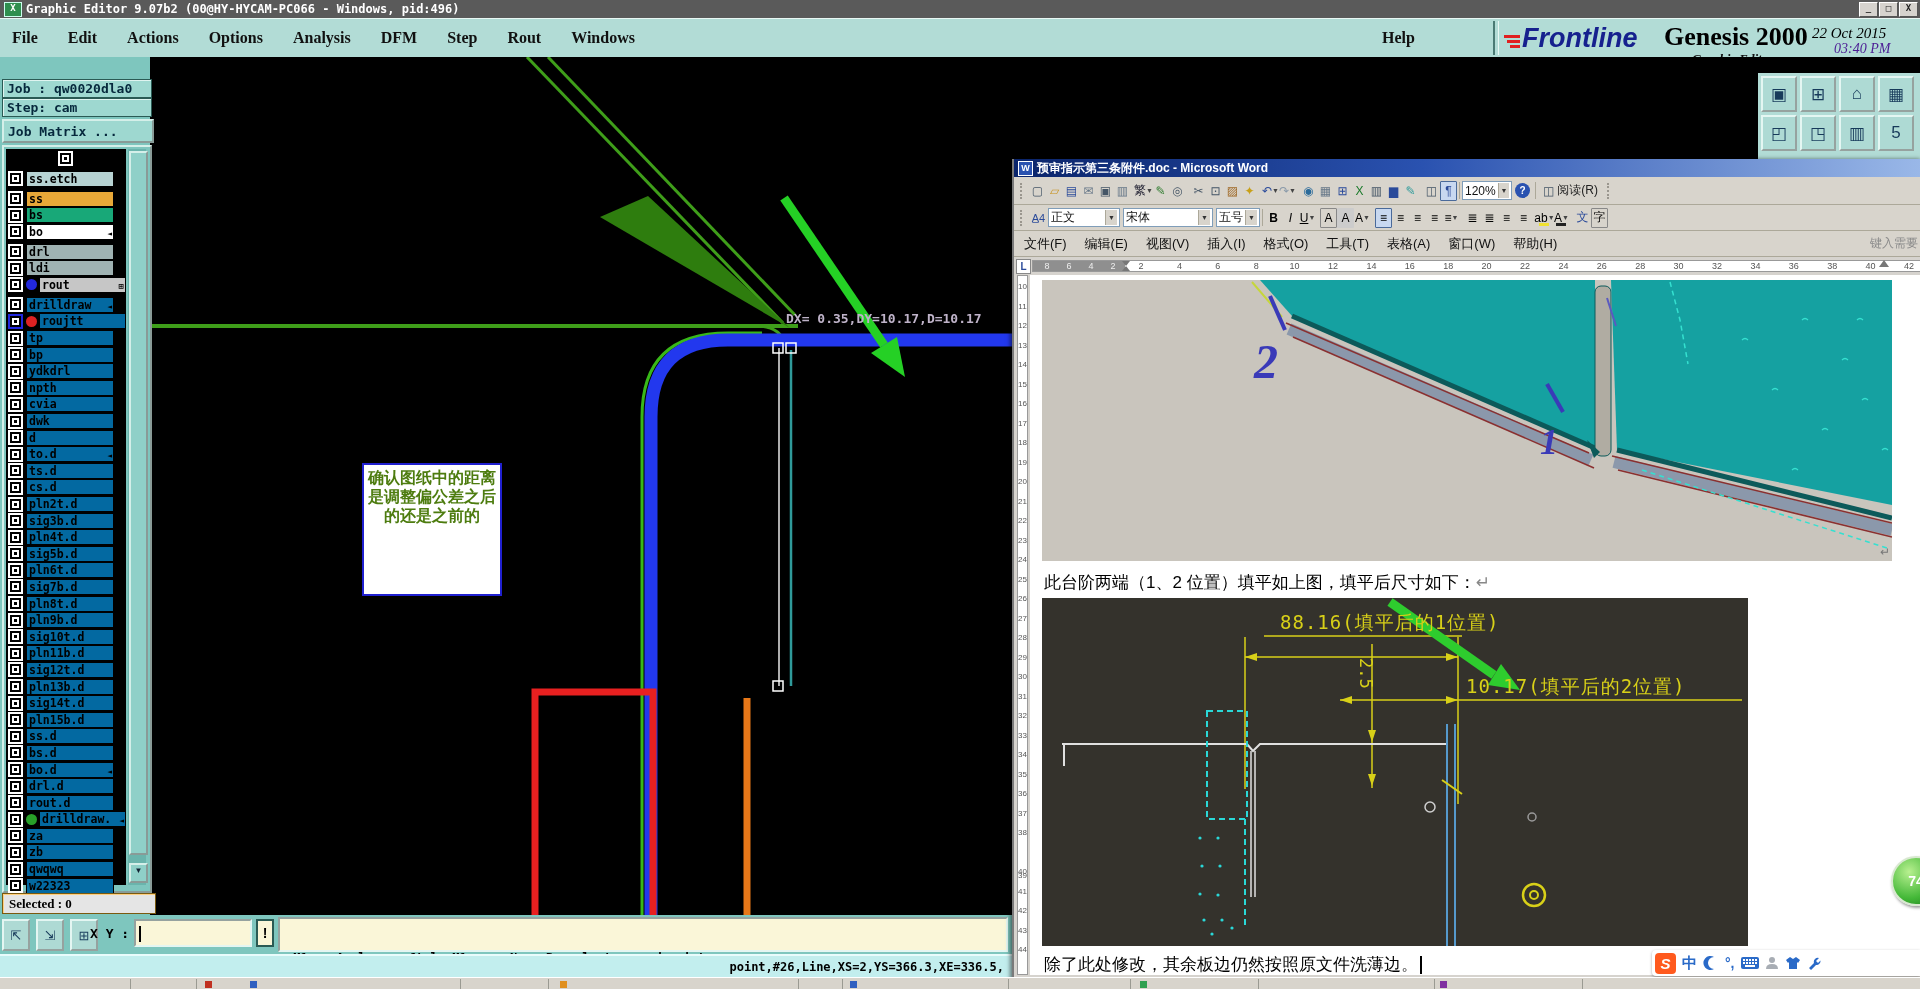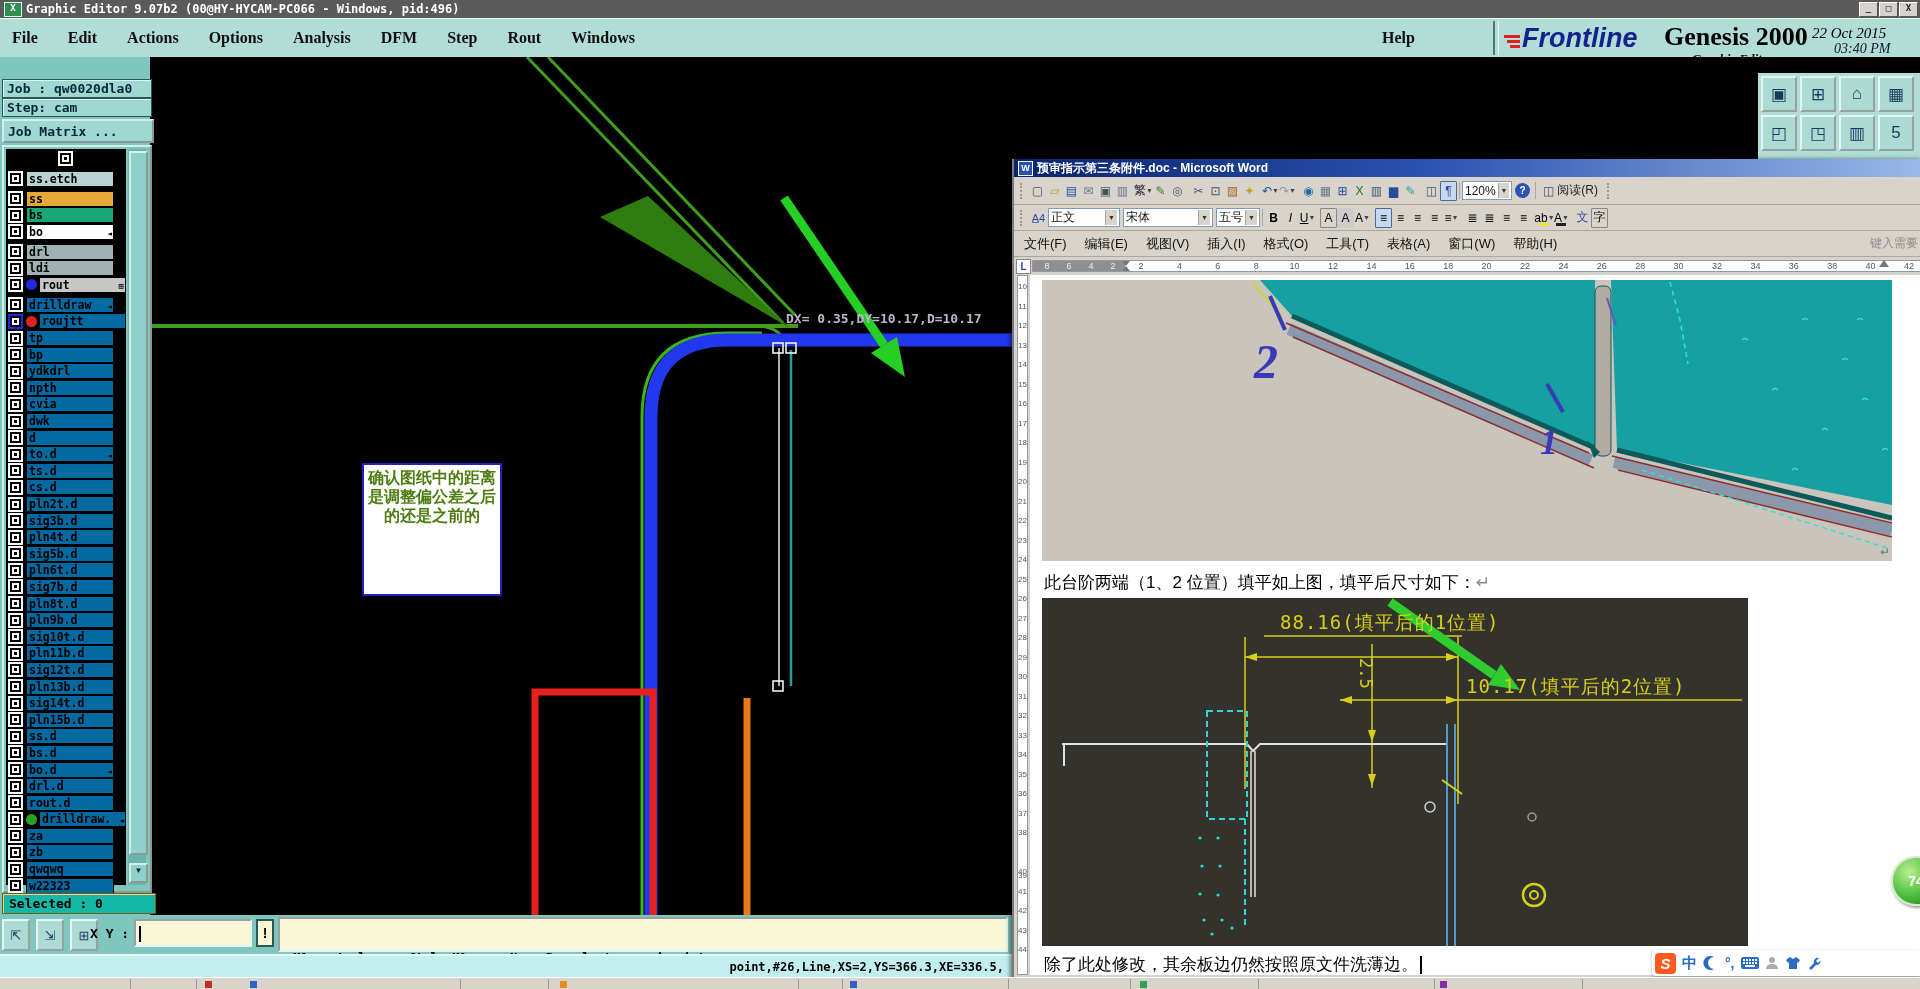--- a/index.html
+++ b/index.html
@@ -20,21 +20,21 @@
   #layerlist{position:absolute;left:2px;top:2px;width:120px;height:736px;background:#000;display:flex;flex-direction:column;padding:2px 0 0 2px;box-sizing:border-box;}
   .lrow{display:flex;align-items:center;height:15px;margin-bottom:1.6px;flex:0 0 auto;}
   .lcb{width:11px;height:11px;border:2px solid #fff;background:#000;box-shadow:inset 0 0 0 2px #000, inset 0 0 0 4px #fff;margin-right:3px;flex:0 0 auto;}
   .ldot{width:11px;height:11px;border-radius:50%;margin-right:2px;flex:0 0 auto;}
   .lname{position:relative;width:84px;height:14px;background:#0369a1;color:#000;font-size:11.5px;line-height:14px;padding-left:2px;border:1px solid #000;font-family:"DejaVu Sans Mono",monospace;font-weight:bold;white-space:nowrap;overflow:hidden;}
   .larrow{position:absolute;right:1px;top:2px;font-size:8px;color:#000;}
   .lgrid{position:absolute;right:1px;top:1px;font-size:9px;color:#000;}
   .scrollbar{position:absolute;left:124px;top:2px;width:18px;height:736px;background:#6ab4ac;}
   .sthumb{position:absolute;left:1px;top:2px;width:15px;height:700px;background:#8fd0c8;border:2px outset #d4efe9;}
   .sdown{position:absolute;left:1px;bottom:2px;width:15px;height:16px;background:#8fd0c8;border:2px outset #d4efe9;font-size:8px;text-align:center;line-height:12px;color:#123;}
-  #selbar{left:2px;top:836px;width:146px;height:19px;background:#14b8a6;border:1px solid #7a5a10;box-shadow:inset 1px 1px 0 #ffd080;color:#000;font-size:13px;display:flex;align-items:center;padding-left:6px;}
+  #selbar{left:2px;top:836px;width:146px;height:19px;background:#e5e5e5;border:1px solid #7a5a10;box-shadow:inset 1px 1px 0 #ffd080;color:#000;font-size:13px;display:flex;align-items:center;padding-left:6px;font-family:Liberation Serif, serif;}
   #g-bottombar{left:0;top:915px;width:1012px;height:39px;background:#7ec6be;}
   .xybtn{width:24px;height:28px;font-size:13px;}
   #xyinput{background:#faf6d8;border:2px inset #e4f6f2;}
   #promptbox{background:#faf6d8;border:2px inset #e4f6f2;color:#000;font-size:12px;line-height:15px;padding:2px 6px;white-space:pre;}
   #g-statusbar{left:0;top:954px;width:1012px;height:23px;background:#c2eeee;border-top:2px outset #e8fcfc;color:#000;font-size:12px;display:flex;align-items:center;justify-content:flex-end;padding-right:8px;box-sizing:border-box;}
   
   #word{left:1012px;top:159px;width:908px;height:830px;background:#d6d3ce;border-left:2px solid #7a7a7a;box-shadow:-2px 0 4px rgba(0,0,0,.5);}
   #w-title{left:0;top:0;width:908px;height:18px;background:linear-gradient(90deg,#0a246a,#2a52b0 45%,#9ab8e8);color:#fff;font-size:12px;font-weight:bold;display:flex;align-items:center;}
   .wicon{width:13px;height:13px;background:#2a52b0;border:1px solid #fff;color:#fff;font-size:9px;line-height:12px;text-align:center;margin:0 4px;font-weight:bold;}
   .wtoolbar{left:0;width:908px;background:#d8d4cc;border-bottom:1px solid #aca899;display:flex;align-items:center;padding-left:6px;box-sizing:border-box;}
@@ -98,21 +98,21 @@
     <div class="abs" style="left:1504px;top:6px;width:412px;height:30px;">
       <div class="abs" style="left:0;top:8px;">
         <div style="width:16px;height:3px;background:#e02020;margin:2px 0 0 0;"></div>
         <div style="width:13px;height:3px;background:#e02020;margin:2px 0 0 3px;"></div>
         <div style="width:10px;height:3px;background:#e02020;margin:2px 0 0 6px;"></div>
       </div>
       <span class="abs" style="left:18px;top:-2px;font-family:'Liberation Sans',sans-serif;font-weight:bold;font-style:italic;font-size:27px;color:#16218e;">Frontline</span>
       <span class="abs serif" style="left:160px;top:-3px;font-weight:bold;font-size:26px;color:#000;">Genesis 2000</span>
       <span class="abs serif" style="left:188px;top:26px;font-weight:bold;font-style:italic;font-size:13px;color:#111;">Graphic Editor</span>
       <span class="abs serif" style="left:308px;top:0px;font-style:italic;font-size:15px;color:#000;white-space:nowrap;">22 Oct 2015</span>
-      <span class="abs serif" style="left:330px;top:16px;font-style:italic;font-size:14px;color:#0f172a;">03:40 PM</span>
+      <span class="abs serif" style="left:330px;top:16px;font-style:italic;font-size:14px;color:#4c1d95;">03:40 PM</span>
     </div>
   </div>
 
   <div class="abs" style="left:150px;top:57px;width:1770px;height:858px;background:#000;">
     <svg width="1770" height="858" viewBox="0 0 1770 858" style="position:absolute;left:0;top:0;">
 
       <line x1="0" y1="269" x2="648" y2="269" stroke="#3f9e1a" stroke-width="4"></line>
 
       <line x1="377" y1="0" x2="633" y2="266" stroke="#3f9e1a" stroke-width="3"></line>
       <line x1="398" y1="0" x2="645" y2="258" stroke="#3f9e1a" stroke-width="3"></line>

